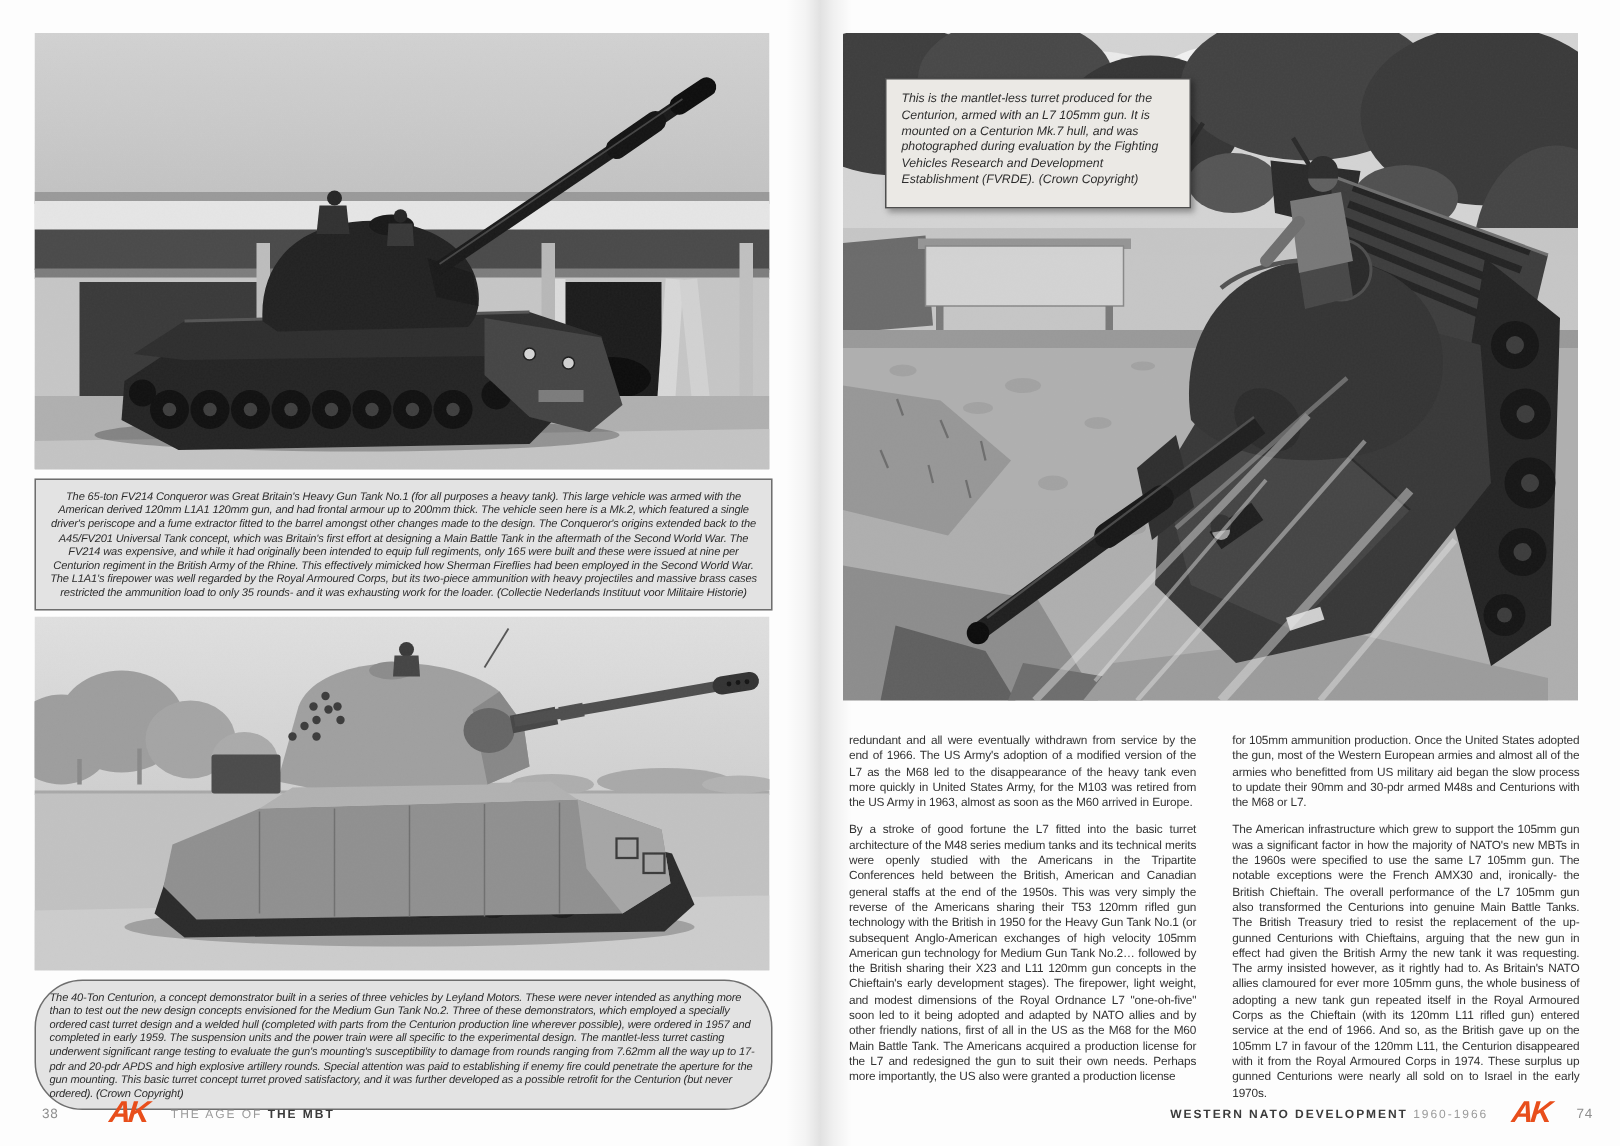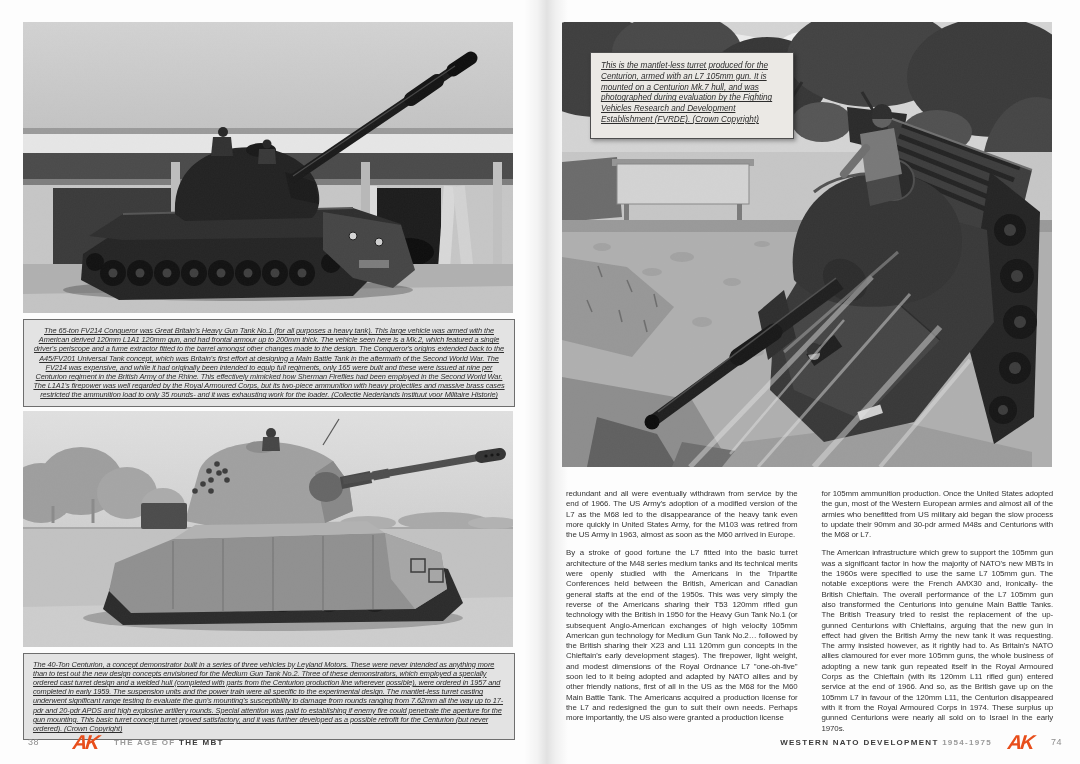--- a/index.html
+++ b/index.html
@@ -17,43 +17,43 @@
   
   figure{margin:0;padding:0;}
   .photo{display:block;line-height:0;}
   .photo svg{display:block;}
   .photo1{width:490px;height:291px;}
   .photo2{width:490px;height:236px;margin-top:4px;}
   .photo3{position:absolute;left:22px;top:22px;width:490px;height:445px;}
 
   
   .caption-box{box-sizing:border-box;background:#e3e3e3;border:1px solid #6e6e6e;
-    color:#2d2d2d;font-style:italic;text-decoration:underline;}
+    color:#2d2d2d;font-style:italic;}
   .caption-box p{margin:0;}
   .cap-left{width:492px;margin-top:6px;padding:6px 9px;font-size:7.4px;line-height:9.2px;letter-spacing:-0.1px;min-height:78px;}
   .cap1{min-height:80px;text-align:center;}
-  .cap2{min-height:62px;}
+  .cap2{min-height:62px;border-radius:32px;}
   .cap3{position:absolute;left:28px;top:30px;width:204px;min-height:87px;padding:8px 10px;
     background:#ebe9e5;border:1px solid #4e4e4e;font-size:8.2px;line-height:10.8px;box-shadow:2px 2px 4px rgba(0,0,0,0.35);}
 
   
   .article{position:absolute;left:26px;top:489px;width:487px;display:flex;gap:24px;}
   .article .col{flex:1 1 0;}
   .article p{margin:0 0 8px 0;font-size:7.9px;line-height:10.3px;letter-spacing:-0.1px;
     text-align:justify;color:#333333;}
 
   
   .footer{position:absolute;top:731px;height:22px;display:flex;align-items:center;}
   .footer-left{left:28px;}
   .footer-right{right:18px;}
   .pagenum{font-size:9px;color:#8d8d8d;letter-spacing:0.5px;}
   .ak-logo{color:#e84e1b;font-weight:bold;font-style:italic;font-size:20px;letter-spacing:-2px;
     transform:skewX(-6deg);display:inline-block;line-height:1;}
   .series{font-size:8px;letter-spacing:1.3px;white-space:nowrap;}
-  .series .lt{color:#9a9a9a;font-weight:bold;}
+  .series .lt{color:#9a9a9a;font-weight:normal;}
   .series .bd{color:#3b3b3b;font-weight:bold;}
   .footer-left .pagenum{margin-right:34px;}
   .footer-left .ak-logo{margin-right:16px;}
   .footer-right .ak-logo{margin:0 18px 0 16px;}
 </style>
 </head>
 <body>
 
 <div class="spread">
 
@@ -369,19 +369,19 @@
         <p>redundant and all were eventually withdrawn from service by the end of 1966. The US Army's adoption of a modified version of the L7 as the M68 led to the disappearance of the heavy tank even more quickly in United States Army, for the M103 was retired from the US Army in 1963, almost as soon as the M60 arrived in Europe.</p>
         <p>By a stroke of good fortune the L7 fitted into the basic turret architecture of the M48 series medium tanks and its technical merits were openly studied with the Americans in the Tripartite Conferences held between the British, American and Canadian general staffs at the end of the 1950s. This was very simply the reverse of the Americans sharing their T53 120mm rifled gun technology with the British in 1950 for the Heavy Gun Tank No.1 (or subsequent Anglo-American exchanges of high velocity 105mm American gun technology for Medium Gun Tank No.2… followed by the British sharing their X23 and L11 120mm gun concepts in the Chieftain's early development stages). The firepower, light weight, and modest dimensions of the Royal Ordnance L7 "one-oh-five" soon led to it being adopted and adapted by NATO allies and by other friendly nations, first of all in the US as the M68 for the M60 Main Battle Tank. The Americans acquired a production license for the L7 and redesigned the gun to suit their own needs. Perhaps more importantly, the US also were granted a production license</p>
       </div>
       <div class="col">
         <p>for 105mm ammunition production. Once the United States adopted the gun, most of the Western European armies and almost all of the armies who benefitted from US military aid began the slow process to update their 90mm and 30-pdr armed M48s and Centurions with the M68 or L7.</p>
         <p>The American infrastructure which grew to support the 105mm gun was a significant factor in how the majority of NATO's new MBTs in the 1960s were specified to use the same L7 105mm gun. The notable exceptions were the French AMX30 and, ironically- the British Chieftain. The overall performance of the L7 105mm gun also transformed the Centurions into genuine Main Battle Tanks. The British Treasury tried to resist the replacement of the up-gunned Centurions with Chieftains, arguing that the new gun in effect had given the British Army the new tank it was requesting. The army insisted however, as it rightly had to. As Britain's NATO allies clamoured for ever more 105mm guns, the whole business of adopting a new tank gun repeated itself in the Royal Armoured Corps as the Chieftain (with its 120mm L11 rifled gun) entered service at the end of 1966. And so, as the British gave up on the 105mm L7 in favour of the 120mm L11, the Centurion disappeared with it from the Royal Armoured Corps in 1974. These surplus up gunned Centurions were nearly all sold on to Israel in the early 1970s.</p>
       </div>
     </div>
 
     <footer class="footer footer-right">
-      <span class="series"><span class="bd">WESTERN NATO DEVELOPMENT</span>&nbsp;<span class="lt">1954-1975</span></span>
+      <span class="series"><span class="bd">WESTERN NATO DEVELOPMENT</span>&nbsp;<span class="lt">1960-1966</span></span>
       <span class="ak-logo">AK</span>
       <span class="pagenum">74</span>
     </footer>
   </section>
 
 </div>
 
 </body></html>

